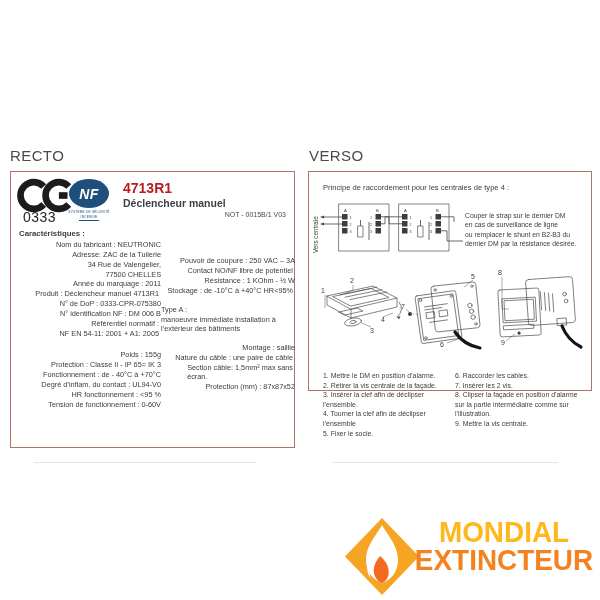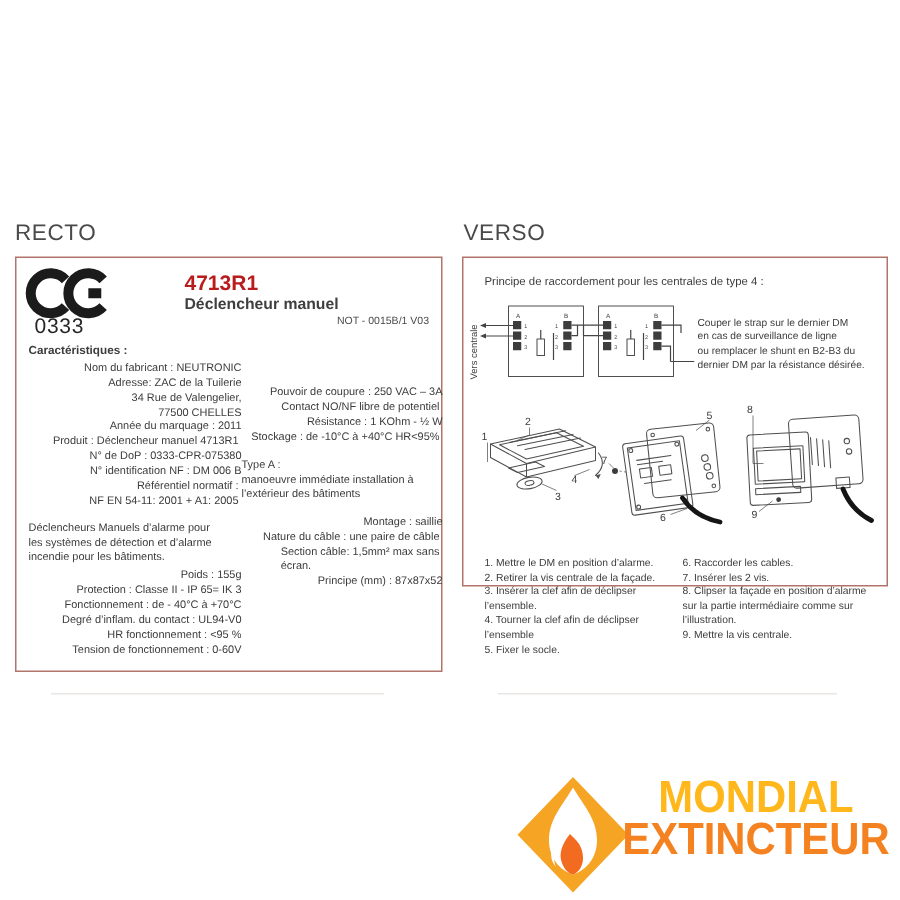--- a/index.html
+++ b/index.html
@@ -65,20 +65,28 @@
 
   <div class="ce-wrap">
     <svg viewBox="0 0 74 44" width="58" height="37">
       <path d="M36.6,10.6 A17 17 0 1 0 36.6,33.4" fill="none" stroke="#1b1b1b" stroke-width="8.5"></path>
       <path d="M68.6,10.6 A17 17 0 1 0 68.6,33.4" fill="none" stroke="#1b1b1b" stroke-width="8.5"></path>
       <path d="M56,22 H67" fill="none" stroke="#1b1b1b" stroke-width="8.5"></path>
     </svg>
   </div>
   <div class="ce-num">0333</div>
 
+  <div class="nf-wrap">
+    <div class="nf-ellipse">
+      <span>NF</span>
+    </div>
+    <div class="nf-cap">SYSTÈME DE SÉCURITÉ</div>
+    <div class="nf-cap">INCENDIE</div>
+    <div class="nf-bar"></div>
+  </div>
 
   <div class="prod-code">4713R1</div>
   <div class="prod-name">Déclencheur manuel</div>
   <div class="doc-ref">NOT - 0015B/1 V03</div>
   <div class="section-title">Caractéristiques :</div>
 
   <div class="col col-left">
     <div class="row">
         <span class="l">Nom du fabricant :</span>
         <span class="v">NEUTRONIC</span>
@@ -113,23 +121,20 @@
       </div>
     <div class="row">
         <span class="l">Référentiel normatif :</span>
         <span class="v"></span>
       </div>
     <div class="row">
         <span class="l">NF EN 54-11: 2001 + A1: 2005</span>
         <span class="v"></span>
       </div>
     <div class="gap9"></div>
-    <div class="para">Déclencheurs Manuels d’alarme pour
-les systèmes de détection et d’alarme
-incendie pour les bâtiments.</div>
     <div class="gap9" style="height:3px"></div>
     <div class="row">
         <span class="l">Poids :</span>
         <span class="v">155g</span>
       </div>
     <div class="row">
         <span class="l">Protection :</span>
         <span class="v">Classe II - IP 65= IK 3</span>
       </div>
     <div class="row">
@@ -179,21 +184,21 @@
     <div class="row">
         <span class="l">Nature du câble :  une paire de câble</span>
         <span class="v"></span>
       </div>
     <div class="row">
         <span class="l" style="line-height:9.3px">Section câble: 1,5mm² max sans
 écran.</span>
         <span class="v"></span>
       </div>
     <div class="row">
-        <span class="l">Principe (mm) :</span>
+        <span class="l">Protection (mm) :</span>
         <span class="v">87x87x52</span>
       </div>
   </div>
 </div>
 <div class="shadow-line" style="left:34px;top:462px;width:222px"></div>
 
 <div class="side-heading" style="left:309px;top:147px">VERSO</div>
 
 <div class="panel" style="left:308px;top:171px;width:284px;height:220px">
 

